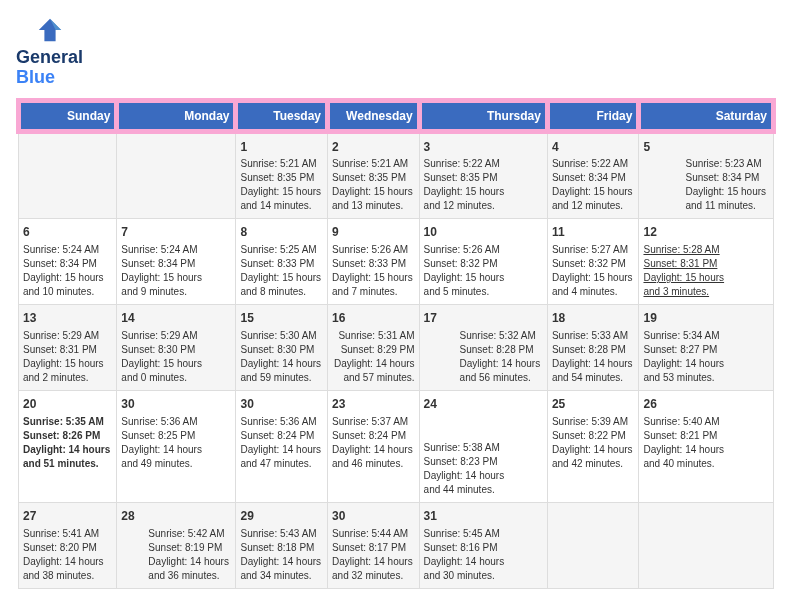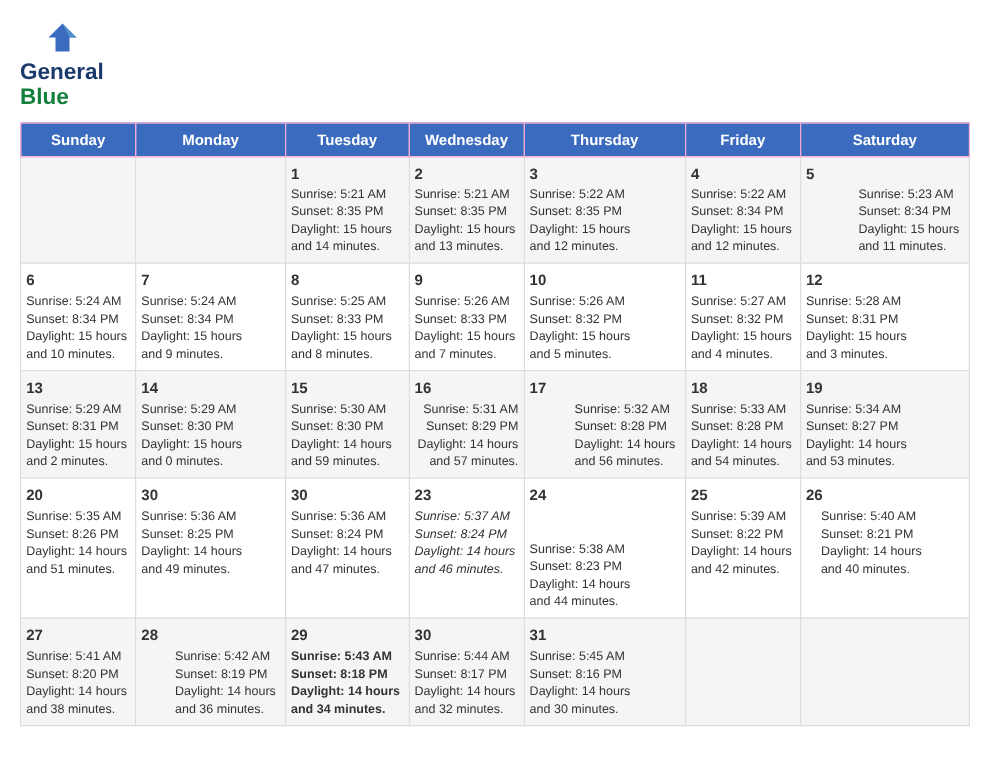--- a/index.html
+++ b/index.html
@@ -51,24 +51,24 @@
       width: 100%;
       border-collapse: collapse;
       font-size: 10.5px;
     }
     thead tr {
       background-color: #3a6bbf;
       color: #fff;
     }
     thead th {
       padding: 6px 4px;
-      text-align: center;
+      text-align: right;
       font-weight: bold;
       font-size: 12px;
-      border: 1px solid #f9a8d4;
+      border: 5px solid #f9a8d4;
     }
     tbody tr {
       vertical-align: top;
     }
     tbody tr:nth-child(odd) {
       background-color: #f5f5f5;
     }
     tbody tr:nth-child(even) {
       background-color: #ffffff;
     }
@@ -94,21 +94,21 @@
 </head>
 <body>
 
 <div class="header">
   <div class="logo">
     <svg class="logo-icon" viewBox="0 0 40 40">
       <polygon points="20,4 36,20 28,20 28,36 12,36 12,20 4,20" fill="#3a6bbf"></polygon>
       <polygon points="20,4 36,20 28,20" fill="#5a9fd4" opacity="0.7"></polygon>
     </svg>
     <div>
-      <div class="logo-text">General<br><span style="color:#15803d">Blue</span></div>
+      <div class="logo-text">General<br><span style="color:#3b82f6">Blue</span></div>
     </div>
   </div>
   <div class="title-block">
     <div class="main-title"></div>
     <div class="subtitle"></div>
   </div>
 </div>
 
 <table>
   <thead>
@@ -200,21 +200,21 @@
         </td>
         <td>
           <span class="day-num">11</span>
           <div class="day-info" style="white-space: pre-line;">Sunrise: 5:27 AM
 Sunset: 8:32 PM
 Daylight: 15 hours
 and 4 minutes.</div>
         </td>
         <td>
           <span class="day-num">12</span>
-          <div class="day-info" style="white-space: pre-line;">Sunrise: 5:28 AM
+          <div class="day-info" style="white-space: pre-line; text-decoration: underline;">Sunrise: 5:28 AM
 Sunset: 8:31 PM
 Daylight: 15 hours
 and 3 minutes.</div>
         </td>
       </tr>
       <tr>
         <td>
           <span class="day-num">13</span>
           <div class="day-info" style="white-space: pre-line;">Sunrise: 5:29 AM
 Sunset: 8:31 PM
@@ -260,63 +260,63 @@
           <span class="day-num">19</span>
           <div class="day-info" style="white-space: pre-line;">Sunrise: 5:34 AM
 Sunset: 8:27 PM
 Daylight: 14 hours
 and 53 minutes.</div>
         </td>
       </tr>
       <tr>
         <td>
           <span class="day-num">20</span>
-          <div class="day-info" style="white-space: pre-line;">Sunrise: 5:35 AM
+          <div class="day-info" style="white-space: pre-line; font-weight: bold;">Sunrise: 5:35 AM
 Sunset: 8:26 PM
 Daylight: 14 hours
 and 51 minutes.</div>
         </td>
         <td>
           <span class="day-num">30</span>
           <div class="day-info" style="white-space: pre-line;">Sunrise: 5:36 AM
 Sunset: 8:25 PM
 Daylight: 14 hours
 and 49 minutes.</div>
         </td>
         <td>
           <span class="day-num">30</span>
           <div class="day-info" style="white-space: pre-line;">Sunrise: 5:36 AM
 Sunset: 8:24 PM
 Daylight: 14 hours
 and 47 minutes.</div>
         </td>
         <td>
           <span class="day-num">23</span>
-          <div class="day-info" style="white-space: pre-line; font-style: italic;">Sunrise: 5:37 AM
+          <div class="day-info" style="white-space: pre-line;">Sunrise: 5:37 AM
 Sunset: 8:24 PM
 Daylight: 14 hours
 and 46 minutes.</div>
         </td>
         <td>
           <span class="day-num">24</span>
           <div class="day-info" style="white-space: pre-line; margin-top: 28px;">Sunrise: 5:38 AM
 Sunset: 8:23 PM
 Daylight: 14 hours
 and 44 minutes.</div>
         </td>
         <td>
           <span class="day-num">25</span>
           <div class="day-info" style="white-space: pre-line;">Sunrise: 5:39 AM
 Sunset: 8:22 PM
 Daylight: 14 hours
 and 42 minutes.</div>
         </td>
         <td>
           <span class="day-num">26</span>
-          <div class="day-info" style="white-space: pre-line; margin-left: 12px;">Sunrise: 5:40 AM
+          <div class="day-info" style="white-space: pre-line;">Sunrise: 5:40 AM
 Sunset: 8:21 PM
 Daylight: 14 hours
 and 40 minutes.</div>
         </td>
       </tr>
       <tr>
         <td>
           <span class="day-num">27</span>
           <div class="day-info" style="white-space: pre-line;">Sunrise: 5:41 AM
 Sunset: 8:20 PM
@@ -325,21 +325,21 @@
         </td>
         <td>
           <span class="day-num">28</span>
           <div class="day-info" style="white-space: pre-line; margin-left: 27px;">Sunrise: 5:42 AM
 Sunset: 8:19 PM
 Daylight: 14 hours
 and 36 minutes.</div>
         </td>
         <td>
           <span class="day-num">29</span>
-          <div class="day-info" style="white-space: pre-line; font-weight: bold;">Sunrise: 5:43 AM
+          <div class="day-info" style="white-space: pre-line;">Sunrise: 5:43 AM
 Sunset: 8:18 PM
 Daylight: 14 hours
 and 34 minutes.</div>
         </td>
         <td>
           <span class="day-num">30</span>
           <div class="day-info" style="white-space: pre-line;">Sunrise: 5:44 AM
 Sunset: 8:17 PM
 Daylight: 14 hours
 and 32 minutes.</div>

